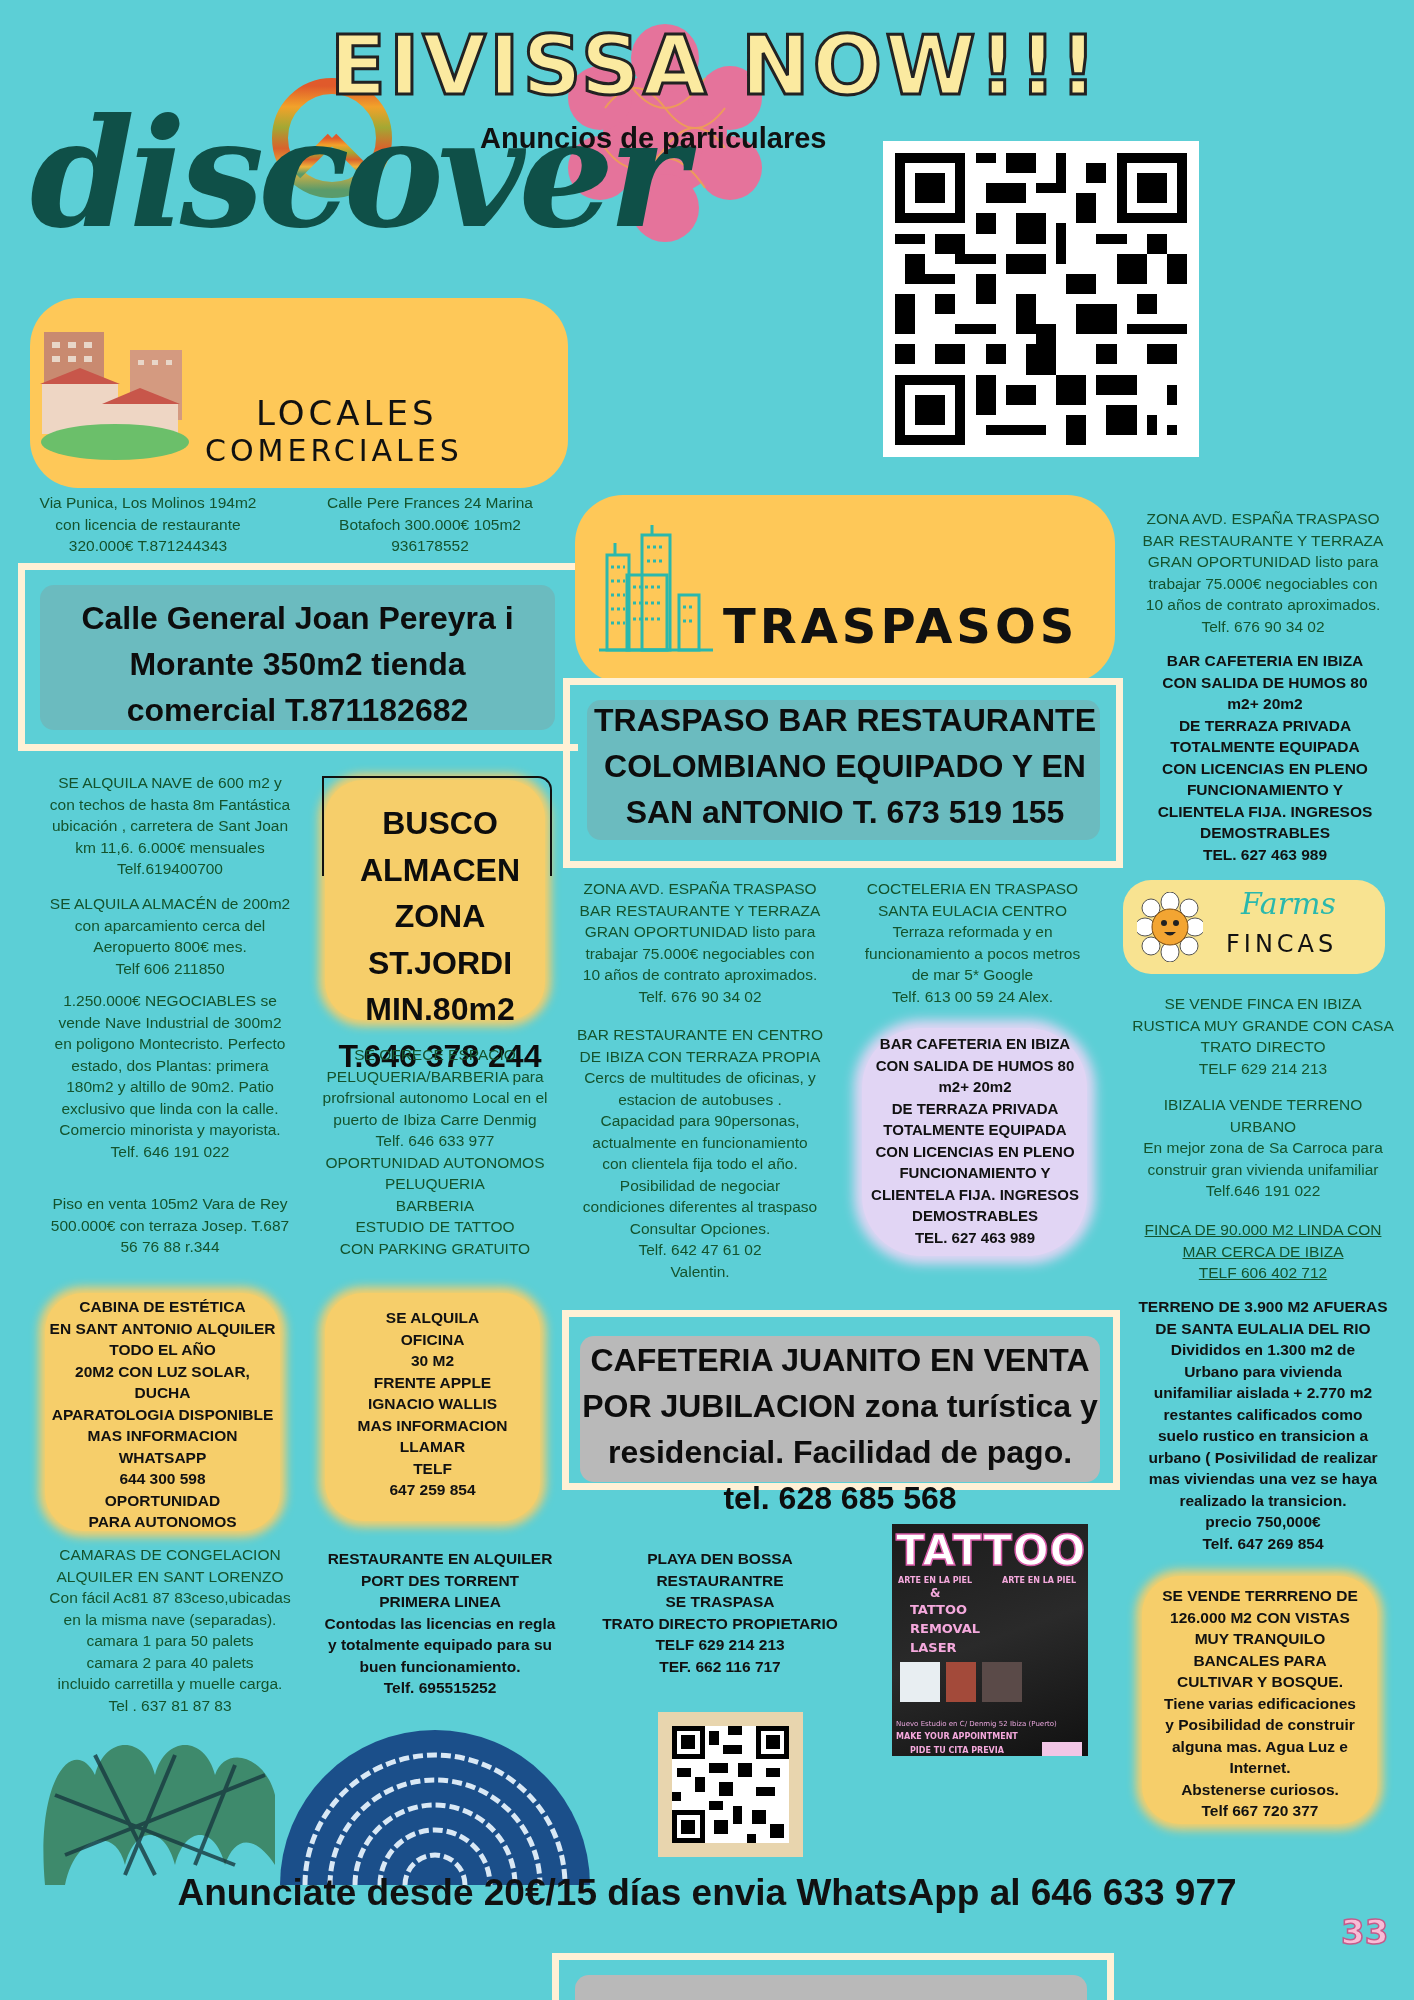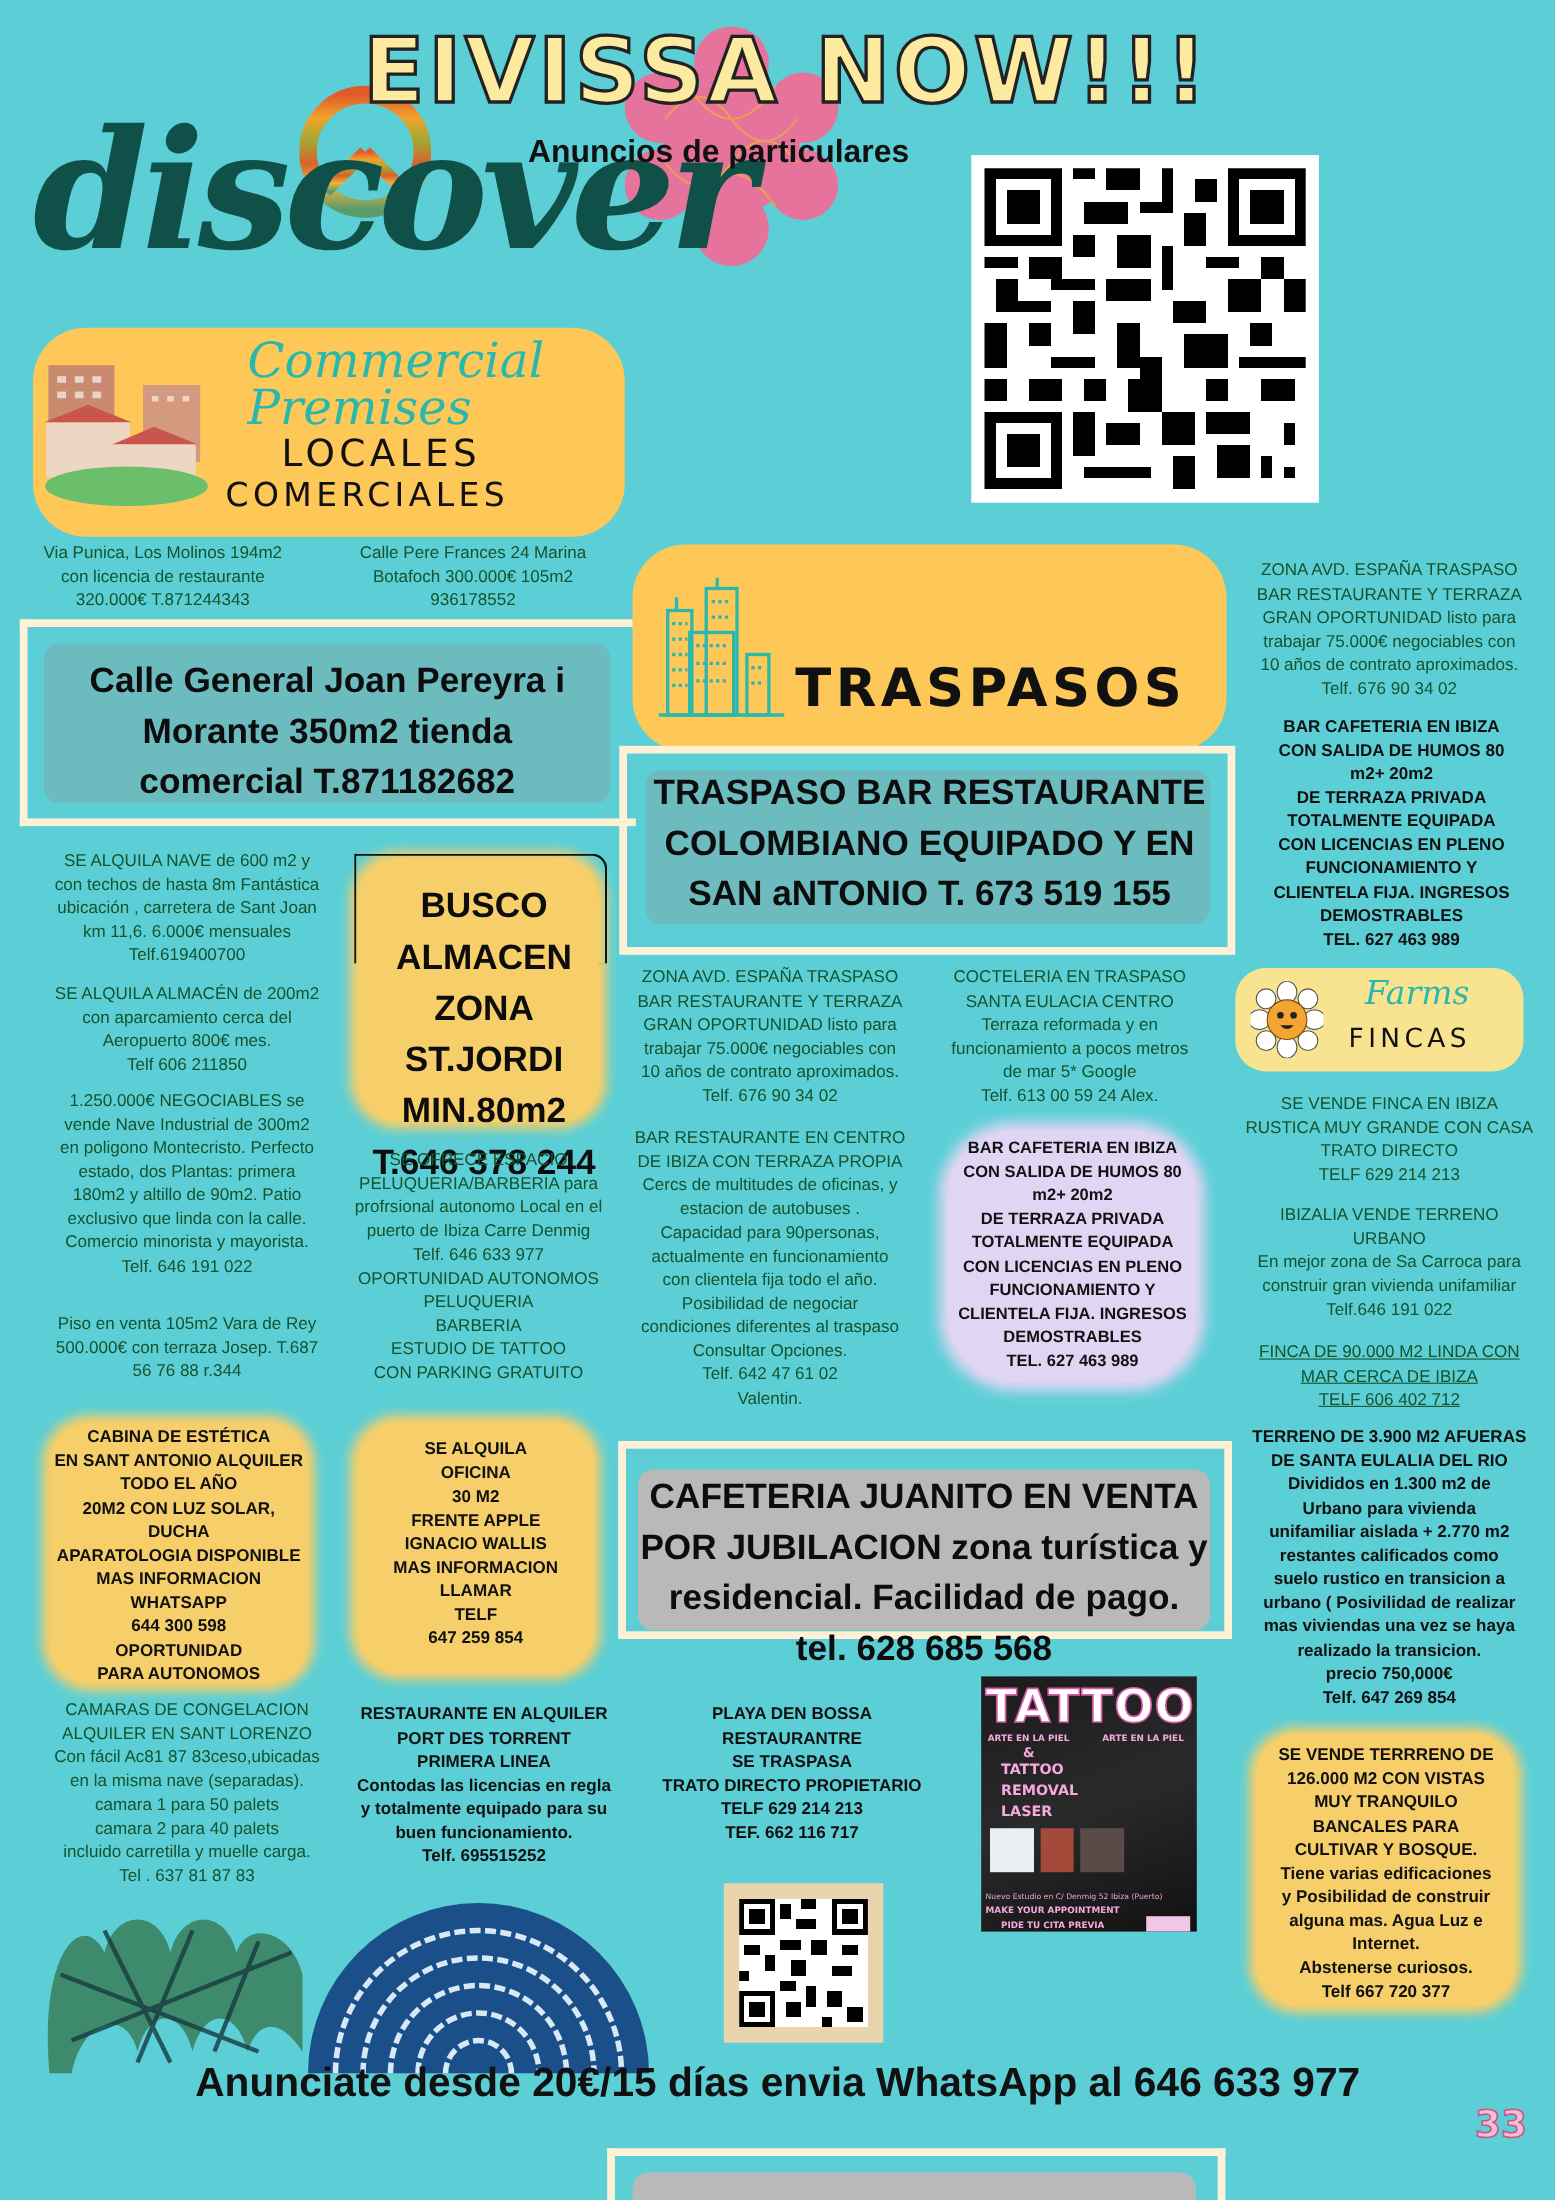--- a/index.html
+++ b/index.html
@@ -154,21 +154,20 @@
     <rect x="98" y="30" width="6" height="5"></rect>
         <rect x="112" y="30" width="6" height="5"></rect>
         <rect x="126" y="30" width="6" height="5"></rect>
       </g>
     <polygon points="0,54 40,38 80,54" fill="#c8564a"></polygon>
       <rect x="2" y="54" width="76" height="50" fill="#eed6c4"></rect>
     <polygon points="62,74 100,58 140,74" fill="#c8564a"></polygon>
       <rect x="64" y="74" width="74" height="34" fill="#eed6c4"></rect>
     <ellipse cx="75" cy="112" rx="74" ry="18" fill="#6bbf6a"></ellipse>
   </svg>
-  <div class="abs script" style="left:195px; top:10px; width:300px; font-size:44px; line-height:42px;">Commercial Premises</div>
   <div class="abs caps" style="left:226px; top:95px; font-size:34px;">LOCALES</div>
   <div class="abs caps" style="left:175px; top:135px; font-size:30px;">COMERCIALES</div>
 </div>
 
 <div class="abs txt small" style="left:28px; top:492px; width:240px;">Via Punica, Los Molinos 194m2
 con licencia de restaurante
 320.000€ T.871244343</div>
 <div class="abs txt small" style="left:310px; top:492px; width:240px;">Calle Pere Frances 24 Marina
 Botafoch 300.000€ 105m2
 936178552</div>

